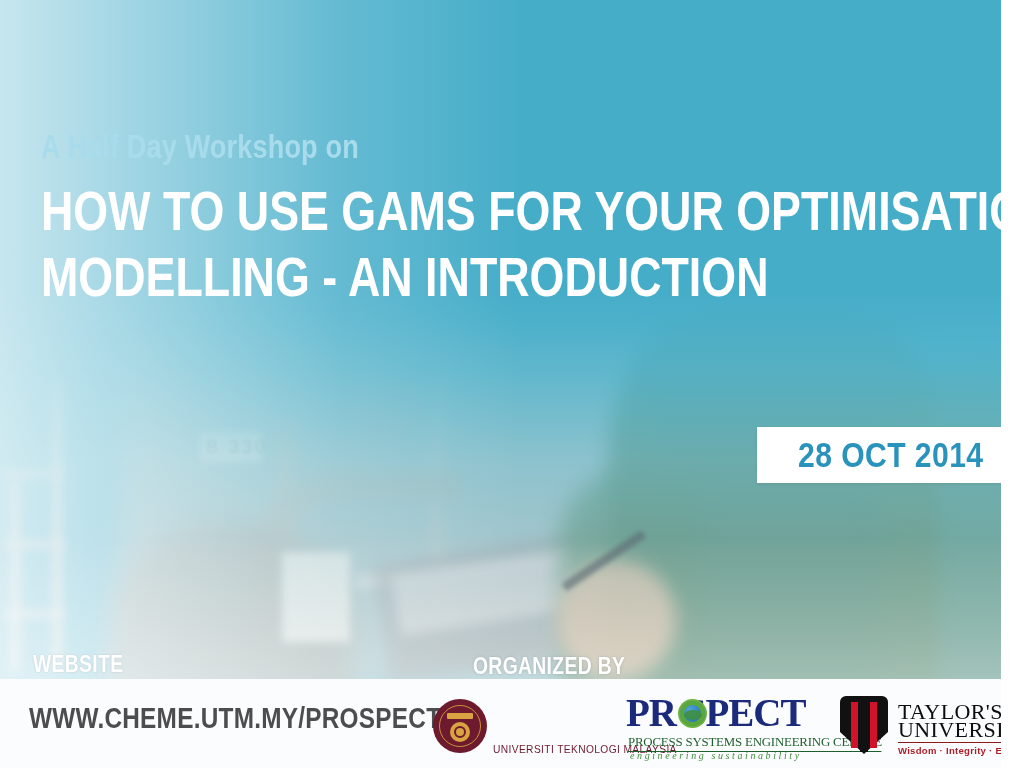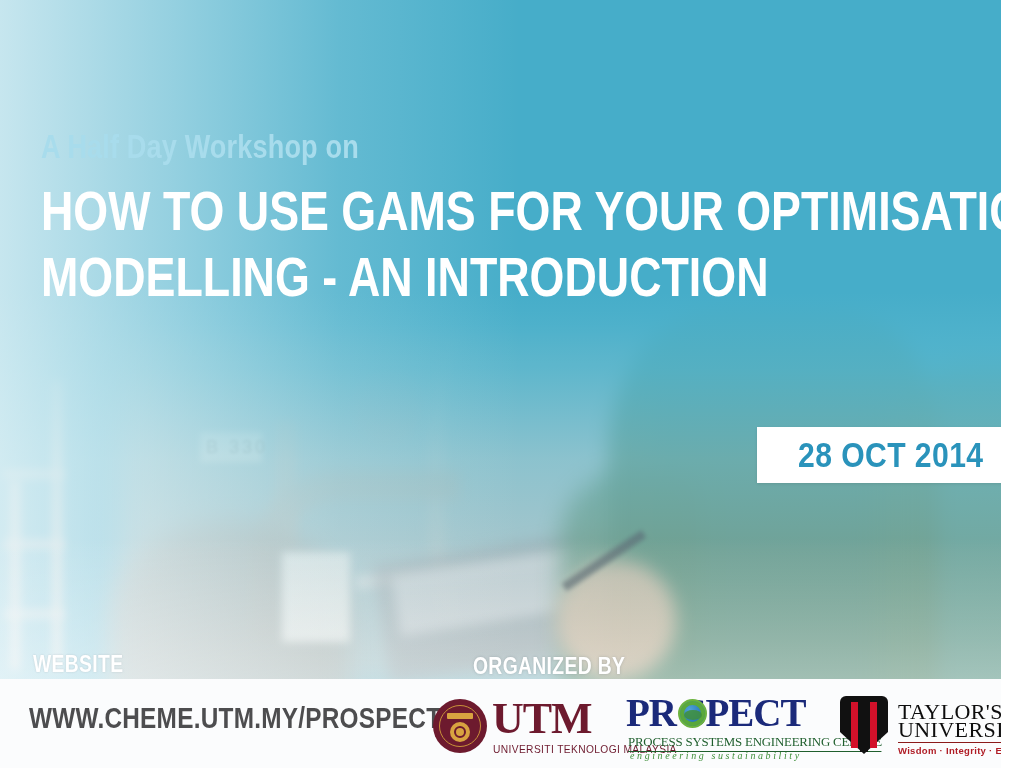--- a/index.html
+++ b/index.html
@@ -628,21 +628,20 @@
   <div class="logos">
 
     <div class="logo-utm">
       <div class="utm-seal">
         <div class="utm-seal-inner">
           <div class="utm-bar"></div>
           <div class="utm-ring"></div>
           <div class="utm-dot"></div>
         </div>
       </div>
-      <div class="utm-word">UTM</div>
       <div class="utm-sub">UNIVERSITI TEKNOLOGI MALAYSIA</div>
     </div>
 
     <div class="logo-prospect">
       <div class="pros-word">PR SPECT</div>
       <div class="pros-globe"></div>
       <div class="pros-sub1">PROCESS SYSTEMS ENGINEERING CENTRE</div>
       <div class="pros-sub2">engineering sustainability</div>
     </div>
 

